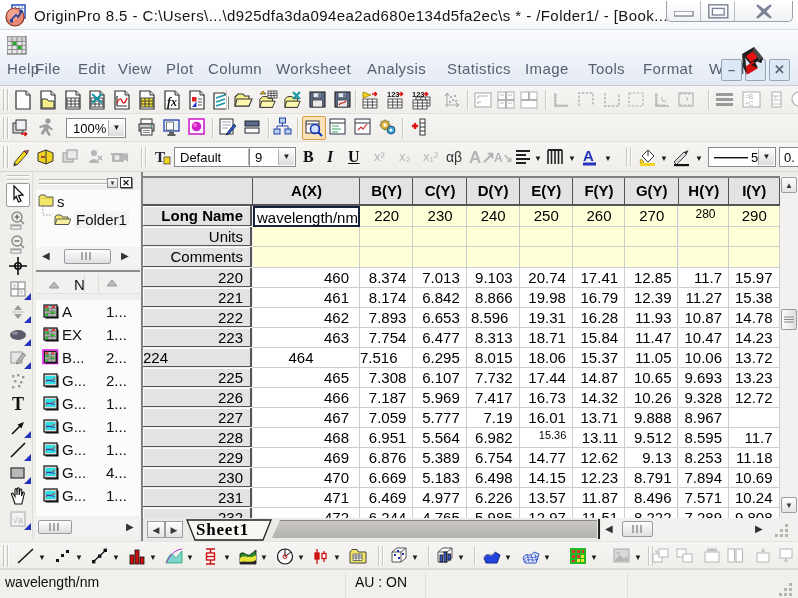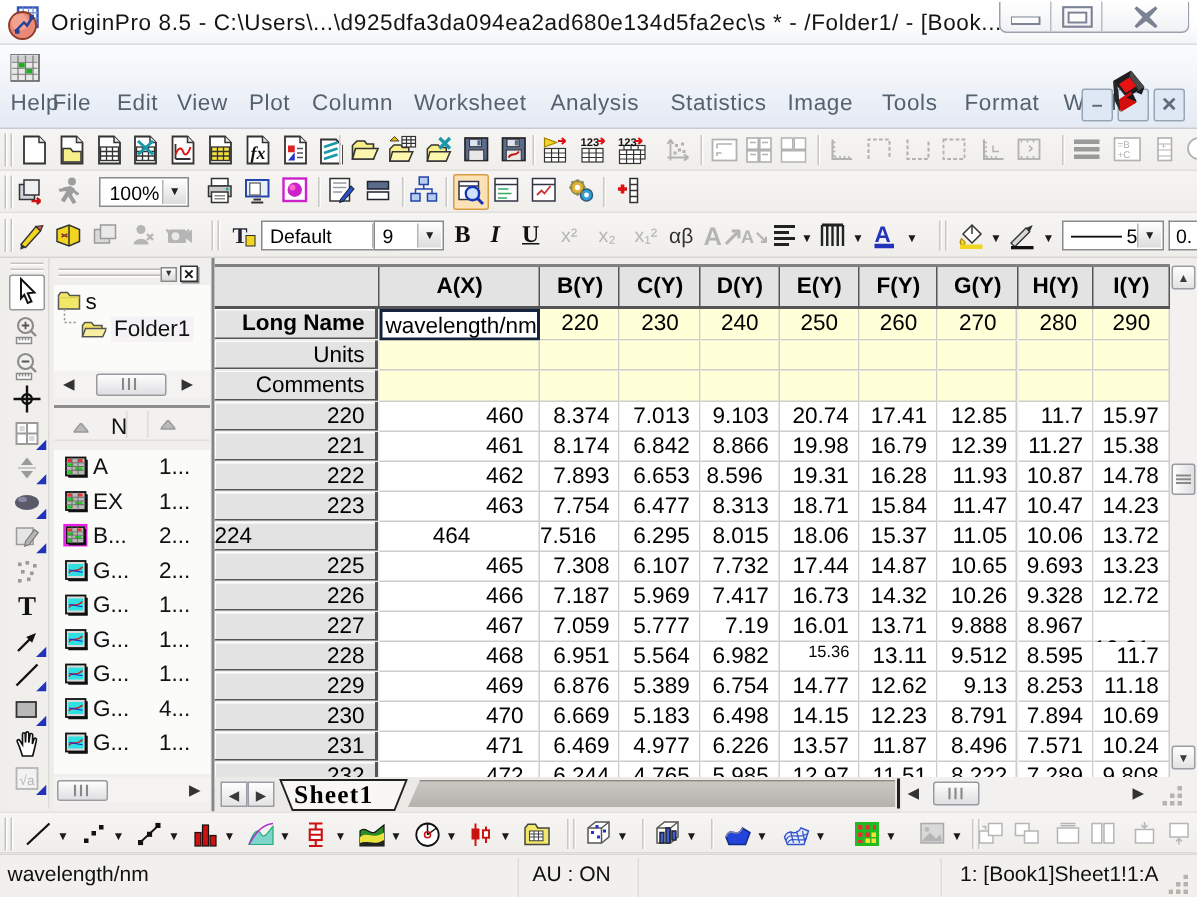--- a/index.html
+++ b/index.html
@@ -848,21 +848,21 @@
         <div class="abs" style="left:270.4px;top:1px;width:53.400000000000034px;text-align:center;font-size:15px;color:#000">230</div>
         <div class="abs" style="left:323.8px;top:0;width:52.80000000000001px;height:21px;background:#ffffd8;border-bottom:1px solid #cdcdcd;border-right:1px solid #cdcdcd"></div>
         <div class="abs" style="left:323.8px;top:1px;width:52.80000000000001px;text-align:center;font-size:15px;color:#000">240</div>
         <div class="abs" style="left:376.6px;top:0;width:53.299999999999955px;height:21px;background:#ffffd8;border-bottom:1px solid #cdcdcd;border-right:1px solid #cdcdcd"></div>
         <div class="abs" style="left:376.6px;top:1px;width:53.299999999999955px;text-align:center;font-size:15px;color:#000">250</div>
         <div class="abs" style="left:429.9px;top:0;width:52.200000000000045px;height:21px;background:#ffffd8;border-bottom:1px solid #cdcdcd;border-right:1px solid #cdcdcd"></div>
         <div class="abs" style="left:429.9px;top:1px;width:52.200000000000045px;text-align:center;font-size:15px;color:#000">260</div>
         <div class="abs" style="left:482.1px;top:0;width:53.39999999999998px;height:21px;background:#ffffd8;border-bottom:1px solid #cdcdcd;border-right:1px solid #cdcdcd"></div>
         <div class="abs" style="left:482.1px;top:1px;width:53.39999999999998px;text-align:center;font-size:15px;color:#000">270</div>
         <div class="abs" style="left:535.5px;top:0;width:50.5px;height:21px;background:#ffffd8;border-bottom:1px solid #cdcdcd;border-right:1px solid #cdcdcd"></div>
-        <div class="abs" style="left:535.5px;top:1px;width:54px;text-align:center;font-size:15px;color:#000">280</div>
+        <div class="abs" style="left:535.5px;top:1px;width:54px;text-align:center;font-size:12px;color:#000">280</div>
         <div class="abs" style="left:586px;top:0;width:50.5px;height:21px;background:#ffffd8;border-bottom:1px solid #cdcdcd;border-right:1px solid #cdcdcd"></div>
         <div class="abs" style="left:586px;top:1px;width:50.5px;text-align:center;font-size:15px;color:#000">290</div>
       </div>
       <div class="abs" style="left:110px;top:34px;width:107px;height:21px;background:#fff;border:2px solid #16233c"></div>
       <div class="abs" style="left:114px;top:37px;font-size:15px;color:#000">wavelength/nm</div>
       <div class="abs" style="left:0;top:75px;width:637px;height:21px">
         <div class="abs" style="left:0;top:0;width:109px;height:20px;background:#e4e3e4;border-bottom:1px solid #555;border-right:2px solid #555;box-shadow:inset 1px 1px 0 #fff"></div>
         <div class="abs" style="left:0;top:1px;width:100px;text-align:right;font-size:15px;font-weight:normal;color:#000">Comments</div>
         <div class="abs" style="left:110px;top:0;width:107px;height:21px;background:#ffffd8;border-bottom:1px solid #cdcdcd;border-right:1px solid #cdcdcd"></div>
         <div class="abs" style="left:217px;top:0;width:53.39999999999998px;height:21px;background:#ffffd8;border-bottom:1px solid #cdcdcd;border-right:1px solid #cdcdcd"></div>
@@ -1367,21 +1367,20 @@
       <path d="M8 16 v-4 m-2 2 l2 -2 l2 2" stroke="#b5b5b5" fill="none"></path>
     </svg>
   </div>
 
 <div id="status" class="abs">
  <div class="abs" style="left:5px;top:4px">wavelength/nm</div>
  <div class="abs" style="left:345px;top:2px;width:1px;height:26px;background:#dddcd8"></div>
  <div class="abs" style="left:355px;top:4px">AU : ON</div>
  <div class="abs" style="left:425px;top:2px;width:1px;height:26px;background:#dddcd8"></div>
  <div class="abs" style="left:627px;top:2px;width:1px;height:26px;background:#dddcd8"></div>
- <div class="abs" style="left:640px;top:4px;width:146px;overflow:hidden;white-space:nowrap">1: [Book1]Sheet1!1:A</div>
  <svg class="abs" style="left:779px;top:13px" width="15" height="13">
       <g fill="#b5b3ae">
         <rect x="10" y="0" width="3" height="3"></rect>
         <rect x="10" y="5" width="3" height="3"></rect>
         <rect x="10" y="10" width="3" height="3"></rect>
         <rect x="5" y="5" width="3" height="3"></rect>
         <rect x="5" y="10" width="3" height="3"></rect>
         <rect x="0" y="10" width="3" height="3"></rect>
       </g>
     </svg>

